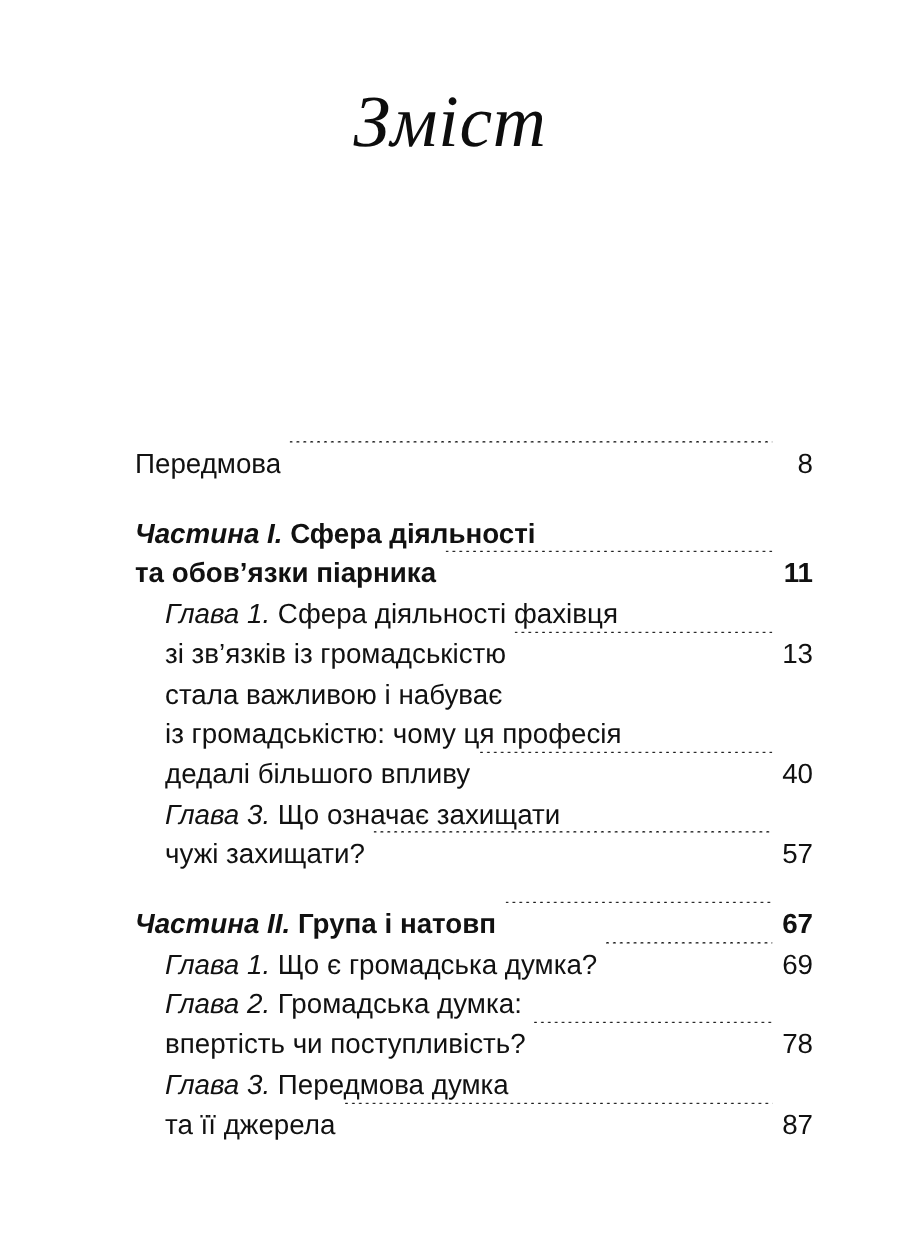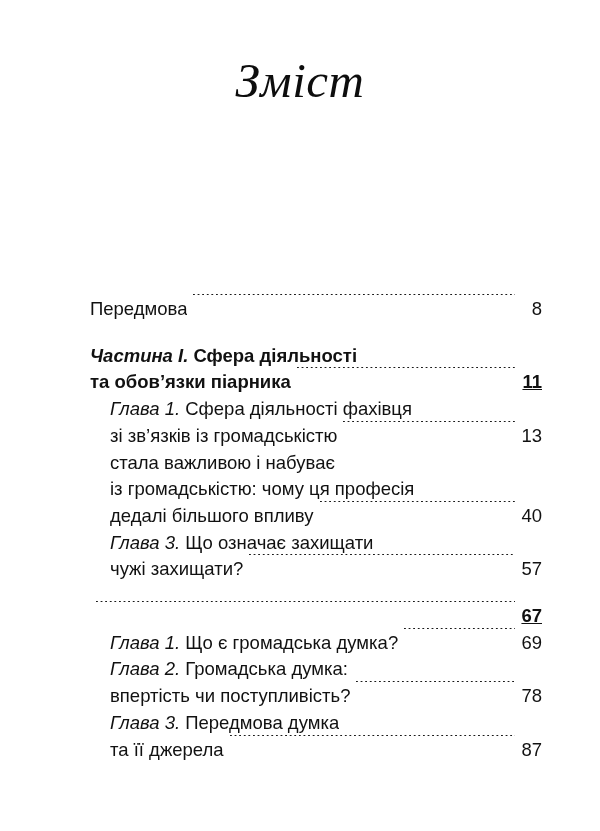--- a/index.html
+++ b/index.html
@@ -116,21 +116,20 @@
 
   .pageno {
     flex: 0 0 auto;
     text-align: right;
     min-width: 22px;
     font-size: 18.5px;
     color: #111111;
   }
   .toc-line.part .pageno {
     font-weight: 700;
-    text-decoration: underline;
   }
 </style>
 </head>
 <body>
 
 <div class="page">
 
   <div class="toc-title">Зміст</div>
 
   <div class="toc-body">
@@ -179,20 +178,21 @@
           <span class="txt"><span class="desig">Глава 3.</span> <span>Що означає захищати</span></span>
         </div>
         <div class="toc-line chapter indent">
           <span class="txt"><span>чужі захищати?</span></span>
           <span class="leader"></span>
           <span class="pageno">57</span>
         </div>
       </div>
       <div class="toc-group gap-before">
         <div class="toc-line part">
+          <span class="txt"><span class="desig">Частина II.</span> <span>Група і натовп</span></span>
           <span class="leader"></span>
           <span class="pageno">67</span>
         </div>
       </div>
       <div class="toc-group">
         <div class="toc-line chapter indent">
           <span class="txt"><span class="desig">Глава 1.</span> <span>Що є громадська думка?</span></span>
           <span class="leader"></span>
           <span class="pageno">69</span>
         </div>

